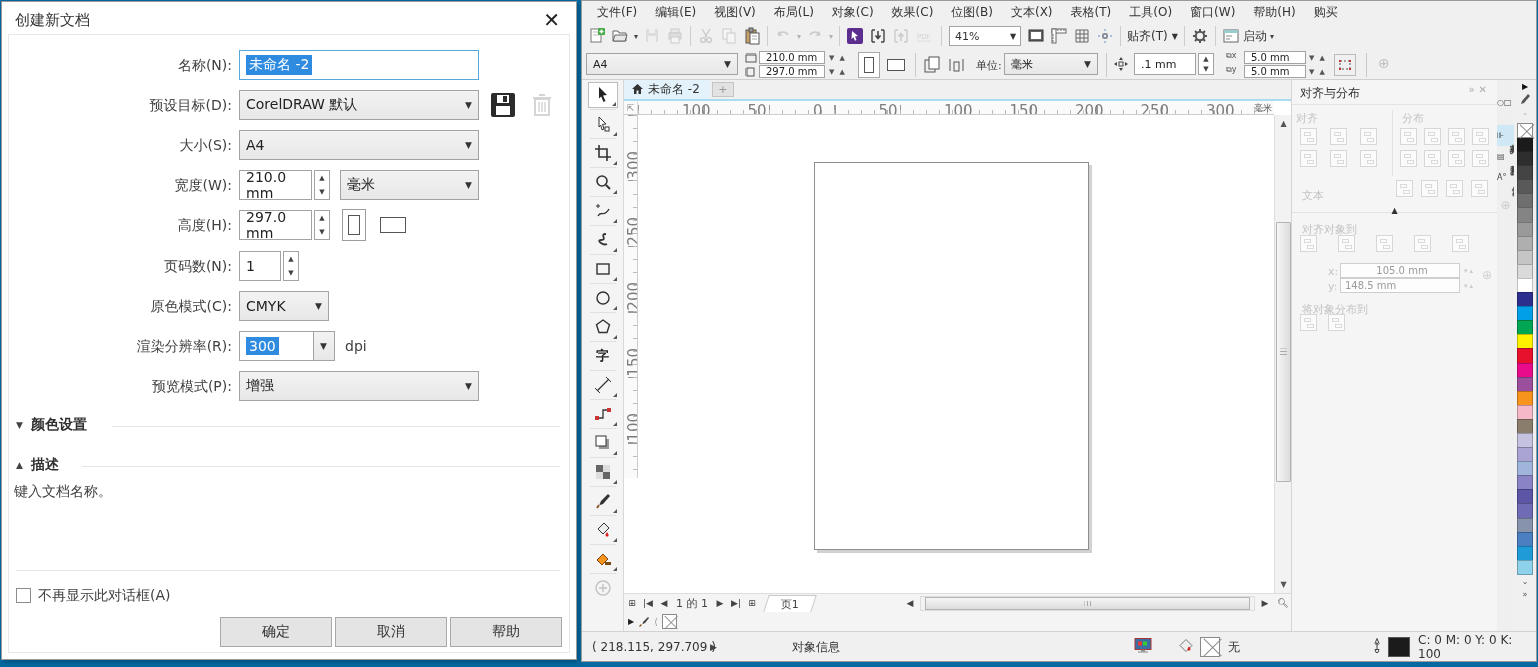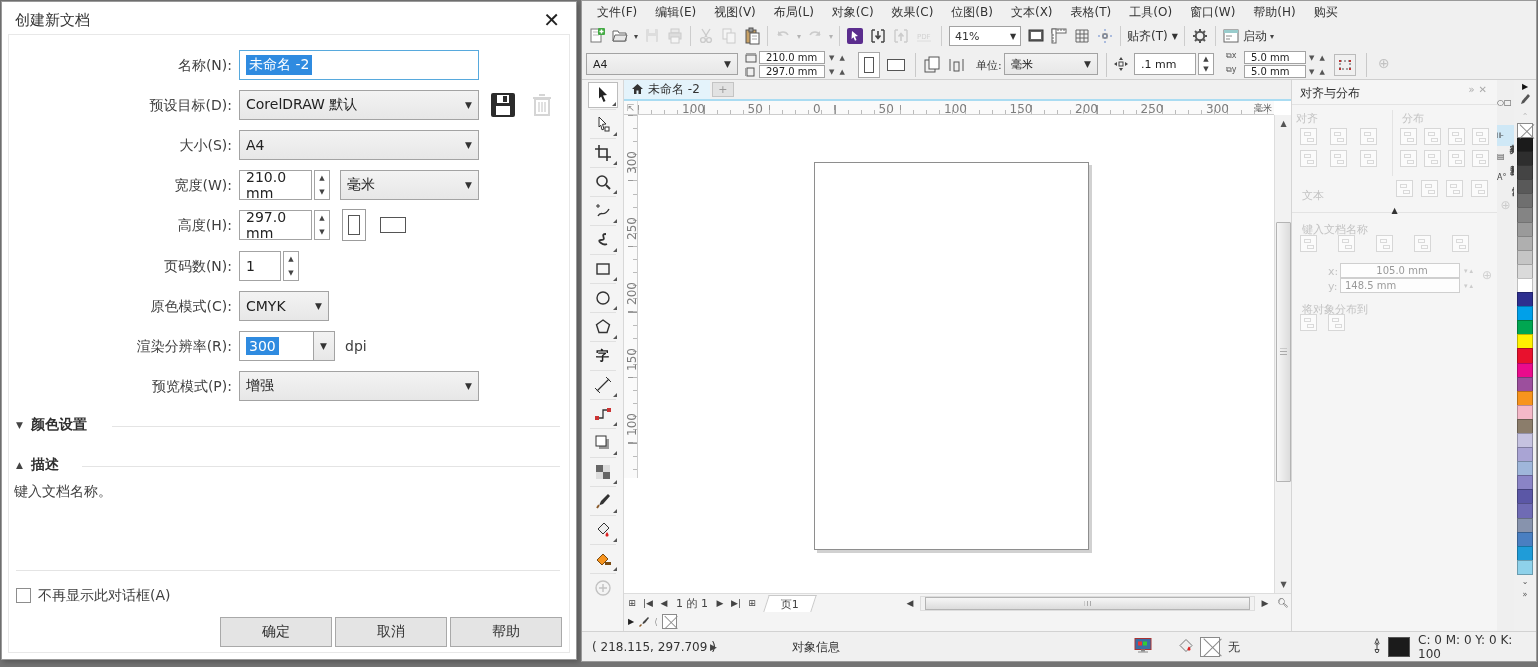--- a/index.html
+++ b/index.html
@@ -1,17 +1,17 @@
 <!DOCTYPE html>
 <html><head>
 <meta charset="utf-8">
 <style>
   * { margin:0; padding:0; box-sizing:border-box; }
   html,body { width:1538px; height:667px; font-family:"DejaVu Sans","Liberation Sans",sans-serif; }
-  #app { position:relative; width:1538px; height:667px; background:#737373; overflow:hidden; font-size:12px; color:#333; }
+  #app { position:relative; width:1538px; height:667px; background:#0369a1; overflow:hidden; font-size:12px; color:#333; }
 
   
   .dd { position:absolute; background:linear-gradient(#f3f3f3,#e7e7e7); border:1px solid #a3a3a3; display:flex; align-items:center; padding-left:6px; color:#222; }
   .dd .caret { position:absolute; right:6px; top:50%; transform:translateY(-50%); font-size:9px; color:#333; }
   .txtbox { position:absolute; background:#fff; border:1px solid #a3a3a3; display:flex; align-items:center; padding-left:6px; color:#222; }
   .spinbtns { position:absolute; width:16px; background:#fff; border:1px solid #a3a3a3; display:flex; flex-direction:column; align-items:center; justify-content:space-around; color:#444; }
   .spinbtns span { font-size:7px; line-height:7px; }
   .sep-v { position:absolute; width:1px; background:#c9c9c9; }
   .tbtn { display:inline-flex; align-items:center; justify-content:center; height:22px; padding:0 2px; }
   .disabled { opacity:.35; }
@@ -53,21 +53,21 @@
   #doctab { height:100%; display:flex; align-items:center; gap:5px; padding:0 10px 0 8px; background:#e4f3fb; font-size:12px; color:#333; }
   #newtab { width:22px; height:15px; background:#e2e2e2; border:1px solid #c4c4c4; margin-left:2px; display:flex; align-items:center; justify-content:center; color:#999; font-size:11px; }
   .ruler { position:absolute; background:#fafafa; overflow:hidden; }
   #rulerH { left:14px; top:21px; right:17px; height:14px; border-bottom:1px solid #cdcdcd;
     background-image:repeating-linear-gradient(to right,#bbb 0 1px,transparent 1px 13.1px),repeating-linear-gradient(to right,#999 0 1px,transparent 1px 65.5px);
     background-size:100% 4px,100% 9px; background-position:bottom left,bottom left; background-repeat:repeat-x; background-color:#fafafa; }
   #rulerV { left:0; top:35px; width:14px; bottom:153px; border-right:1px solid #cdcdcd;
     background-image:repeating-linear-gradient(to bottom,#bbb 0 1px,transparent 1px 13.1px),repeating-linear-gradient(to bottom,#999 0 1px,transparent 1px 65.5px);
     background-size:4px 100%,9px 100%; background-position:right top,right top; background-repeat:repeat-y; background-color:#fafafa; }
   #rulerCorner { position:absolute; left:0; top:21px; width:14px; height:14px; background:#fafafa; border-right:1px solid #ddd; border-bottom:1px solid #cdcdcd; font-size:9px; color:#888; display:flex; align-items:center; justify-content:center; }
-  .rlabel { position:absolute; font-size:12px; color:#7d7d7d; }
+  .rlabel { position:absolute; font-size:15px; color:#7d7d7d; }
   #rulerUnit { position:absolute; right:2px; top:1px; font-size:9px; color:#555; }
   #canvas { position:absolute; left:14px; top:35px; right:17px; bottom:38px; background:#fff; overflow:hidden; }
   #page { position:absolute; left:176px; top:47px; width:275px; height:388px; background:#fff; border:1px solid #8e8e8e; box-shadow:3px 3px 0 rgba(0,0,0,.18); }
   #vscroll { position:absolute; right:0; top:35px; width:17px; bottom:38px; background:#f2f2f2; border-left:1px solid #ddd; }
   .scroll-arrow { position:absolute; left:1px; width:15px; height:15px; display:flex; align-items:center; justify-content:center; font-size:8px; color:#555; background:#f2f2f2; }
   #vthumb { position:absolute; left:1px; top:107px; width:15px; height:260px; background:linear-gradient(to right,#f6f6f6,#dcdcdc); border:1px solid #b4b4b4; border-radius:1px; }
   .grip { position:absolute; left:3px; right:3px; top:50%; height:7px; transform:translateY(-50%);
     background:repeating-linear-gradient(to bottom,#aaa 0 1px,transparent 1px 3px); }
   #pagenav { position:absolute; left:0; right:0; bottom:19px; height:19px; background:#f4f4f4; border-top:1px solid #ddd; display:flex; align-items:center; font-size:11px; color:#444; }
   .pn-btn { width:16px; height:16px; display:flex; align-items:center; justify-content:center; font-size:9px; color:#444; }
@@ -769,21 +769,21 @@
             <i style="left: 3px; top: 3px; width: 7px; height: 4px;"></i>
             <i style="left: 6px; top: 9px; width: 7px; height: 4px;"></i>
           </div>
           <div class="dk-icon" style="left: 179px; top: 100px;">
             <i style="left: 3px; top: 3px; width: 7px; height: 4px;"></i>
             <i style="left: 6px; top: 9px; width: 7px; height: 4px;"></i>
           </div>
         </div>
       <div class="dk-divider" style="top:132px;"></div>
       <div id="dk-collapse" style="top:126px;">▲</div>
-      <div class="dk-label" style="left:10px; top:142px;">键入文档名称</div>
+      <div class="dk-label" style="left:10px; top:142px;">对齐对象到</div>
       <div id="dk-alignto-icons">
           <div class="dk-icon" style="left: 8px; top: 155px;">
             <i style="left: 3px; top: 3px; width: 7px; height: 4px;"></i>
             <i style="left: 6px; top: 9px; width: 7px; height: 4px;"></i>
           </div>
           <div class="dk-icon" style="left: 46px; top: 155px;">
             <i style="left: 3px; top: 3px; width: 7px; height: 4px;"></i>
             <i style="left: 6px; top: 9px; width: 7px; height: 4px;"></i>
           </div>
           <div class="dk-icon" style="left: 84px; top: 155px;">

